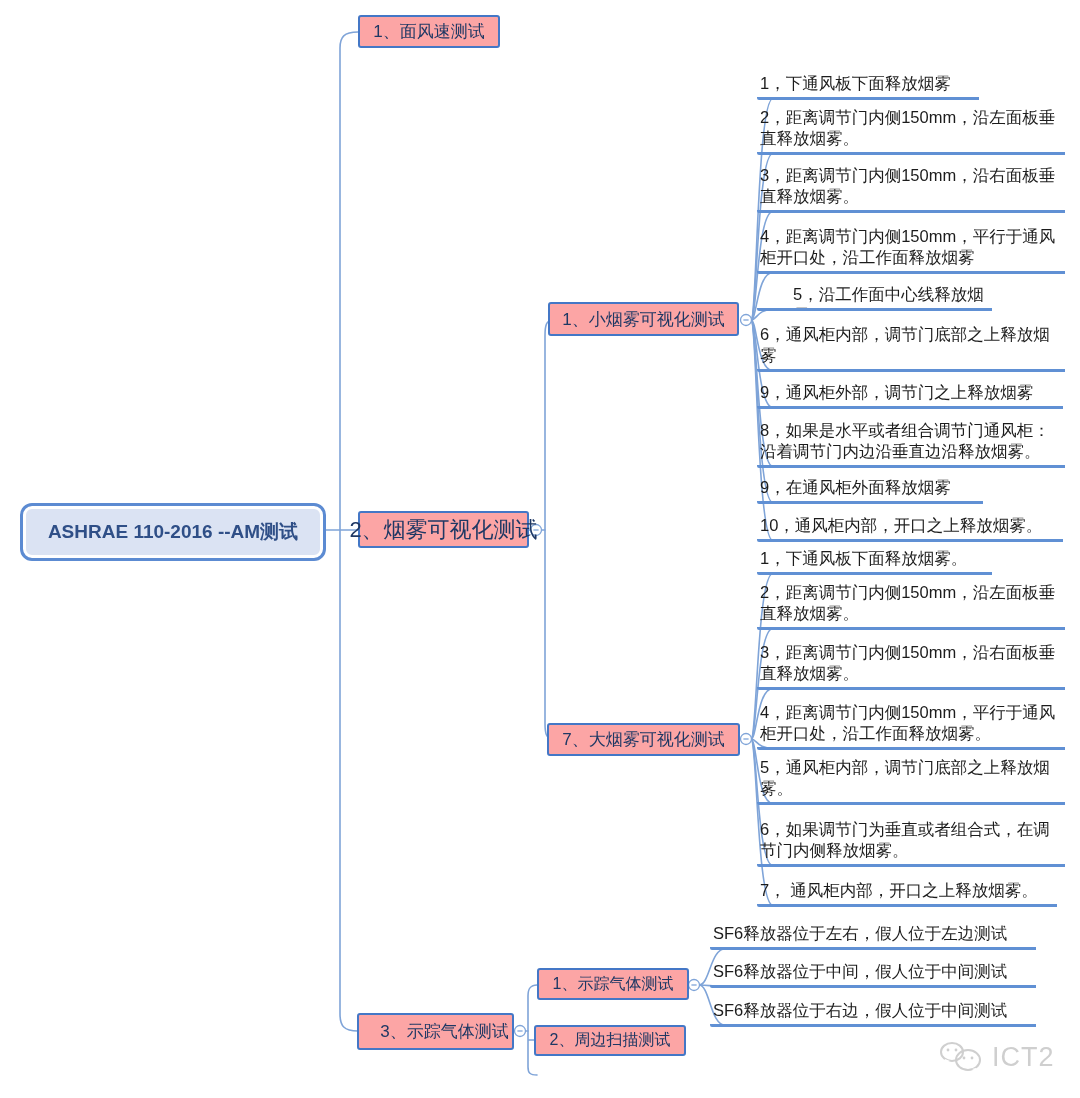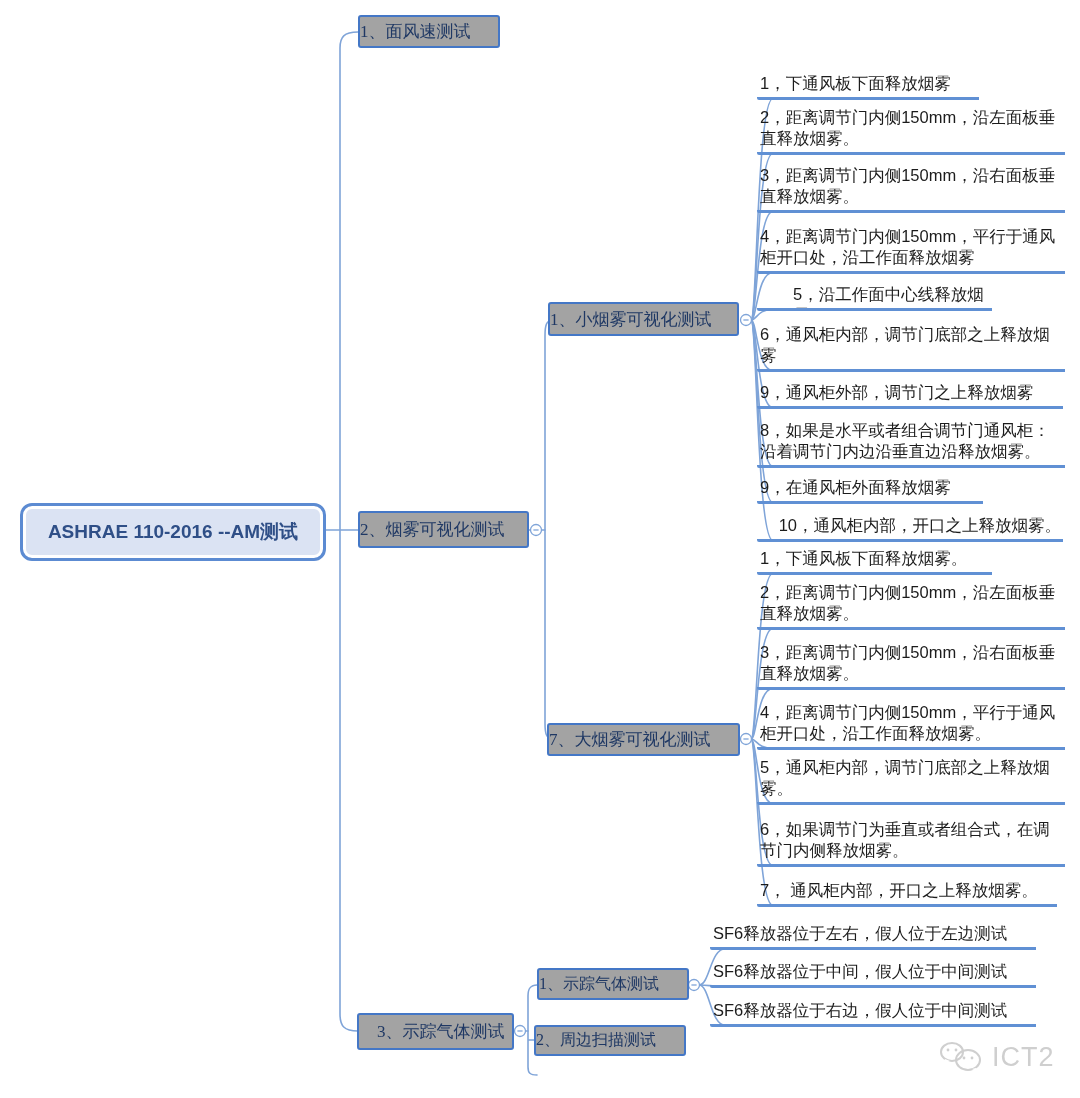--- a/index.html
+++ b/index.html
@@ -7,23 +7,23 @@
     --root-fill:#dbe3f3; --root-text:#2f4f87; --underline:#6090d4;
     --connector:#7fa4d8; --leaf-text:#1c1c1c; --watermark:#cfcfcf;
   }
   html,body{margin:0;padding:0;background:#ffffff;}
   #canvas{
     position:relative;width:1080px;height:1098px;overflow:hidden;
     font-family:"Liberation Sans",sans-serif;background:#ffffff;
   }
   #wires{position:absolute;left:0;top:0;width:1080px;height:1098px;}
   .node{
-    position:absolute;display:flex;align-items:center;
-    background:#a3a3a3;border:2px solid var(--node-border);border-radius:3px;
-    color:var(--node-text);font-weight:500;box-sizing:border-box;white-space:nowrap;font-family:Liberation Serif, serif;
+    position:absolute;display:flex;align-items:center;justify-content:center;
+    background:#fca5a5;border:2px solid var(--node-border);border-radius:3px;
+    color:var(--node-text);font-weight:500;box-sizing:border-box;white-space:nowrap;
   }
   .root{
     position:absolute;display:flex;align-items:center;justify-content:center;
     background:var(--root-fill);border:3px solid var(--root-border);border-radius:12px;
     box-shadow:inset 0 0 0 3px #ffffff;color:var(--root-text);
     font-weight:bold;font-size:19px;box-sizing:border-box;white-space:nowrap;
   }
   .leaf{
     position:absolute;box-sizing:border-box;color:var(--leaf-text);
     font-size:16.5px;line-height:21px;padding:0 2px 3px 3px;
@@ -98,21 +98,21 @@
       </g>
   </svg>
 
   <div class="root" style="left:20px;top:503px;width:306px;height:58px;">
     <span>ASHRAE 110-2016 --AM测试</span>
   </div>
 
   <div class="node" style="left:358px;top:15px;width:142px;height:33px;font-size:17px;">
     <span>1、面风速测试</span>
   </div>
-  <div class="node" style="left:358px;top:511px;width:171px;height:37px;font-size:17px;">
+  <div class="node" style="left:358px;top:511px;width:171px;height:37px;font-size:22px;">
     <span>2、烟雾可视化测试</span>
   </div>
   <div class="node" style="left:357px;top:1013px;width:157px;height:37px;font-size:17px;padding-left:18px;">
     <span>3、示踪气体测试</span>
   </div>
 
   <div class="node" style="left:548px;top:302px;width:191px;height:34px;font-size:17px;">
     <span>1、小烟雾可视化测试</span>
   </div>
   <div class="node" style="left:547px;top:723px;width:193px;height:33px;font-size:17px;">
@@ -128,21 +128,21 @@
   <div id="leaves-small">
       <div class="leaf" style="left: 757px; top: 73px; width: 222px; height: 27px;">1，下通风板下面释放烟雾</div>
       <div class="leaf" style="left: 757px; top: 107px; width: 308px; height: 48px;">2，距离调节门内侧150mm，沿左面板垂直释放烟雾。</div>
       <div class="leaf" style="left: 757px; top: 165px; width: 308px; height: 48px;">3，距离调节门内侧150mm，沿右面板垂直释放烟雾。</div>
       <div class="leaf" style="left: 757px; top: 226px; width: 308px; height: 48px;">4，距离调节门内侧150mm，平行于通风柜开口处，沿工作面释放烟雾</div>
       <div class="leaf" style="left: 757px; top: 284px; width: 235px; height: 27px; padding-left: 36px;">5，沿工作面中心线释放烟雾</div>
       <div class="leaf" style="left: 757px; top: 324px; width: 308px; height: 48px;">6，通风柜内部，调节门底部之上释放烟雾</div>
       <div class="leaf" style="left: 757px; top: 382px; width: 306px; height: 27px;">9，通风柜外部，调节门之上释放烟雾</div>
       <div class="leaf" style="left: 757px; top: 420px; width: 308px; height: 48px;">8，如果是水平或者组合调节门通风柜：沿着调节门内边沿垂直边沿释放烟雾。</div>
       <div class="leaf" style="left: 757px; top: 477px; width: 226px; height: 27px;">9，在通风柜外面释放烟雾</div>
-      <div class="leaf" style="left: 757px; top: 515px; width: 306px; height: 27px; text-align: right;">10，通风柜内部，开口之上释放烟雾。</div>
+      <div class="leaf" style="left: 757px; top: 515px; width: 306px; height: 27px;">10，通风柜内部，开口之上释放烟雾。</div>
     </div>
   <div id="leaves-large">
       <div class="leaf" style="left: 757px; top: 548px; width: 235px; height: 27px;">1，下通风板下面释放烟雾。</div>
       <div class="leaf" style="left: 757px; top: 582px; width: 308px; height: 48px;">2，距离调节门内侧150mm，沿左面板垂直释放烟雾。</div>
       <div class="leaf" style="left: 757px; top: 642px; width: 308px; height: 48px;">3，距离调节门内侧150mm，沿右面板垂直释放烟雾。</div>
       <div class="leaf" style="left: 757px; top: 702px; width: 308px; height: 48px;">4，距离调节门内侧150mm，平行于通风柜开口处，沿工作面释放烟雾。</div>
       <div class="leaf" style="left: 757px; top: 757px; width: 308px; height: 48px;">5，通风柜内部，调节门底部之上释放烟雾。</div>
       <div class="leaf" style="left: 757px; top: 819px; width: 308px; height: 48px;">6，如果调节门为垂直或者组合式，在调节门内侧释放烟雾。</div>
       <div class="leaf" style="left: 757px; top: 880px; width: 300px; height: 27px;">7， 通风柜内部，开口之上释放烟雾。</div>
     </div>

